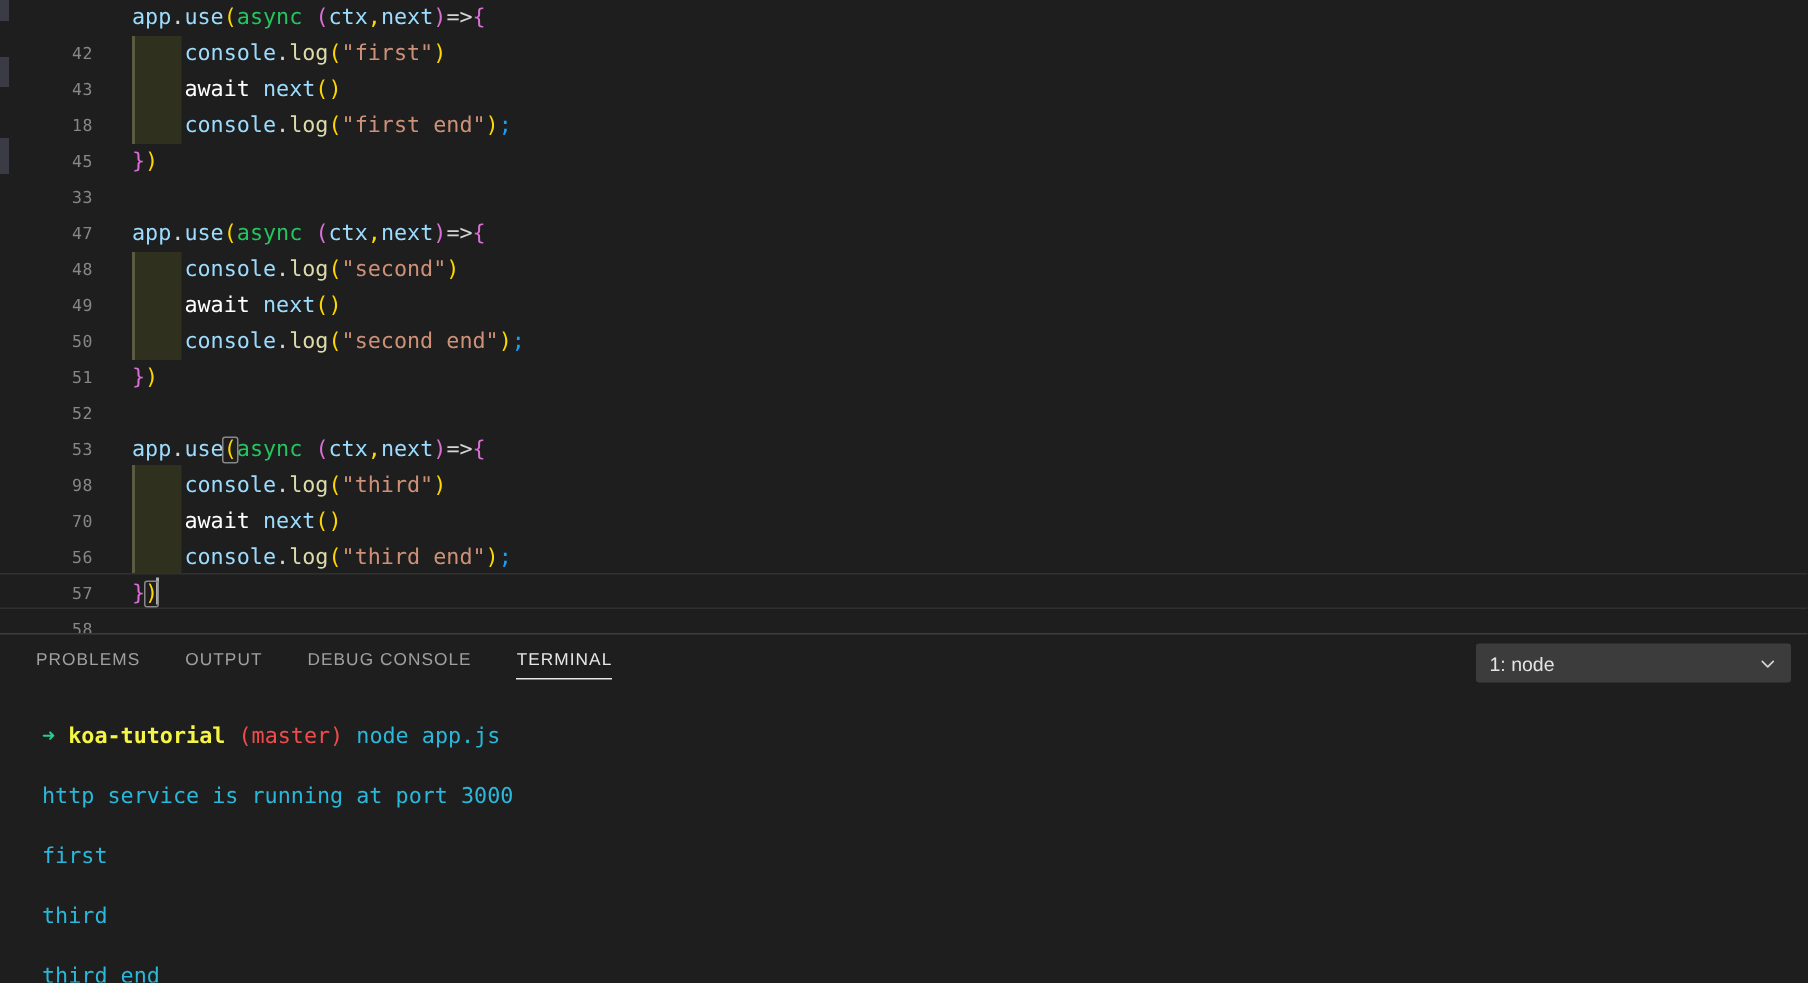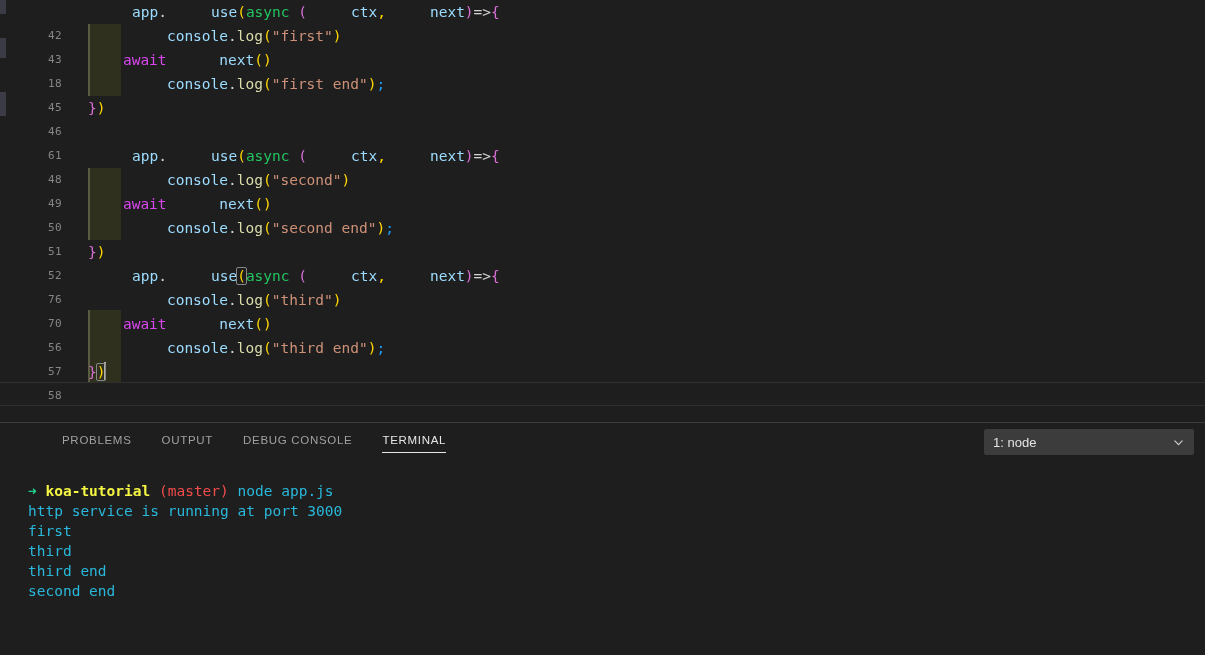--- a/index.html
+++ b/index.html
@@ -86,24 +86,24 @@
     left: 0;
     width: 1205px;
     height: 24px;
     box-sizing: border-box;
     border-top: 1px solid #303030;
     border-bottom: 1px solid #303030;
     z-index: 0;
   }
 
   
-  .t-var    { color: #9cdcfe; margin-left: 44px; }
+  .t-var    { color: #9cdcfe; }
   .t-punc   { color: #d4d4d4; }
   .t-fn     { color: #dcdcaa; }
-  .t-kw     { color: #d946ef; }
+  .t-kw     { color: #ffffff; }
   .t-kw2    { color: #22c55e; }
   .t-str    { color: #ce9178; }
   .t-br1    { color: #ffd700; }
   .t-br2    { color: #da70d6; }
   .t-br3    { color: #179fff; }
   .t-op     { color: #d4d4d4; }
 
   .bracket-match {
     outline: 1px solid #888888;
     outline-offset: 0px;
@@ -121,21 +121,20 @@
 
   
   .panel {
     position: absolute;
     left: 0; top: 422px;
     width: 1205px;
     height: 233px;
     background: #1e1e1e;
     border-top: 1px solid #3c3c3c;
     box-sizing: border-box;
-    padding-left: 38px;
   }
   .panel-header {
     position: relative;
     height: 36px;
     display: flex;
     align-items: center;
     padding-left: 20px;
   }
   .panel-tab {
     font-family: "Liberation Sans", sans-serif;
@@ -201,21 +200,21 @@
     font-family: "DejaVu Sans Mono", monospace;
     font-size: 14.5px;
     line-height: 20px;
     white-space: pre;
     color: #29b8db;
   }
   .tc-arrow { color: #23d18b; font-weight: bold; }
   .tc-dir   { color: #f5f543; font-weight: bold; }
   .tc-git   { color: #f14c4c; }
   .tc-cmd   { color: #29b8db; margin-top: 48px; }
-  .tc-out   { color: #29b8db; }
+  .tc-out   { color: #29b8db; margin-top: 20px; }
 </style>
 </head>
 <body>
 
 <div class="editor">
 
   <div class="overview-ruler">
     <div class="ruler-mark" style="top:0px;height:14px;"></div>
     <div class="ruler-mark" style="top:38px;height:20px;"></div>
     <div class="ruler-mark" style="top:92px;height:24px;"></div>
@@ -243,26 +242,26 @@
       <span class="ln">18</span>
       <span class="code-text">    <span class="t-kw">await</span> <span class="t-var">next</span><span class="t-br1">()</span></span>
     </div>
 
     <div class="code-line">
       <span class="ln">45</span>
       <span class="code-text">    <span class="t-var">console</span><span class="t-punc">.</span><span class="t-fn">log</span><span class="t-br1">(</span><span class="t-str">"first end"</span><span class="t-br1">)</span><span class="t-br3">;</span></span>
     </div>
 
     <div class="code-line">
-      <span class="ln">46</span>
+      <span class="ln">33</span>
       <span class="code-text"><span class="t-br2">}</span><span class="t-br1">)</span></span>
     </div>
 
     <div class="code-line">
-      <span class="ln">61</span>
+      <span class="ln">47</span>
       <span class="code-text"></span>
     </div>
 
     <div class="code-line">
       <span class="ln">48</span>
       <span class="code-text"><span class="t-var">app</span><span class="t-punc">.</span><span class="t-var">use</span><span class="t-br1">(</span><span class="t-kw2">async</span> <span class="t-br2">(</span><span class="t-var">ctx</span><span class="t-br1">,</span><span class="t-var">next</span><span class="t-br2">)</span><span class="t-op">=&gt;</span><span class="t-br2">{</span></span>
     </div>
 
     <div class="code-line">
       <span class="ln">49</span>
@@ -277,23 +276,27 @@
     <div class="code-line">
       <span class="ln">51</span>
       <span class="code-text">    <span class="t-var">console</span><span class="t-punc">.</span><span class="t-fn">log</span><span class="t-br1">(</span><span class="t-str">"second end"</span><span class="t-br1">)</span><span class="t-br3">;</span></span>
     </div>
 
     <div class="code-line">
       <span class="ln">52</span>
       <span class="code-text"><span class="t-br2">}</span><span class="t-br1">)</span></span>
     </div>
 
-
-    <div class="code-line">
-      <span class="ln">76</span>
+    <div class="code-line">
+      <span class="ln">53</span>
+      <span class="code-text"></span>
+    </div>
+
+    <div class="code-line">
+      <span class="ln">98</span>
       <span class="code-text"><span class="t-var">app</span><span class="t-punc">.</span><span class="t-var">use</span><span class="t-br1 bracket-match">(</span><span class="t-kw2">async</span> <span class="t-br2">(</span><span class="t-var">ctx</span><span class="t-br1">,</span><span class="t-var">next</span><span class="t-br2">)</span><span class="t-op">=&gt;</span><span class="t-br2">{</span></span>
     </div>
 
     <div class="code-line">
       <span class="ln">70</span>
       <span class="code-text">    <span class="t-var">console</span><span class="t-punc">.</span><span class="t-fn">log</span><span class="t-br1">(</span><span class="t-str">"third"</span><span class="t-br1">)</span></span>
     </div>
 
     <div class="code-line">
       <span class="ln">56</span>

